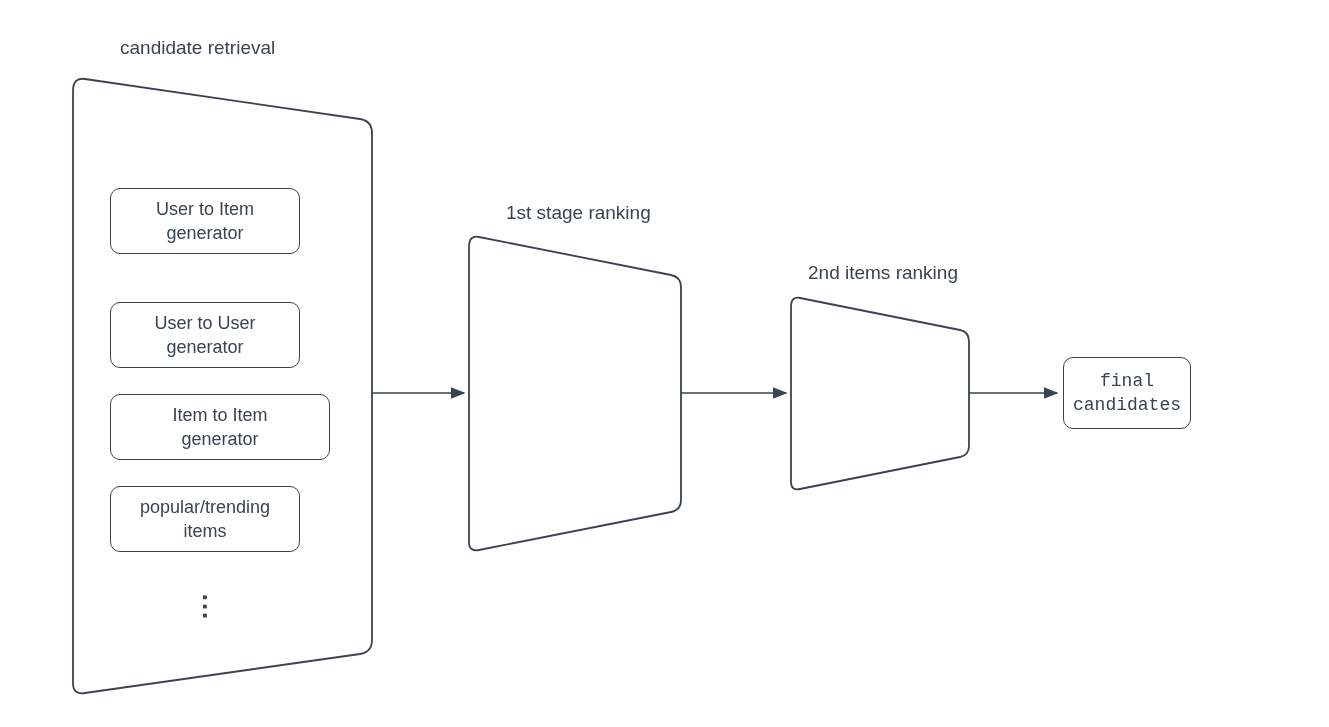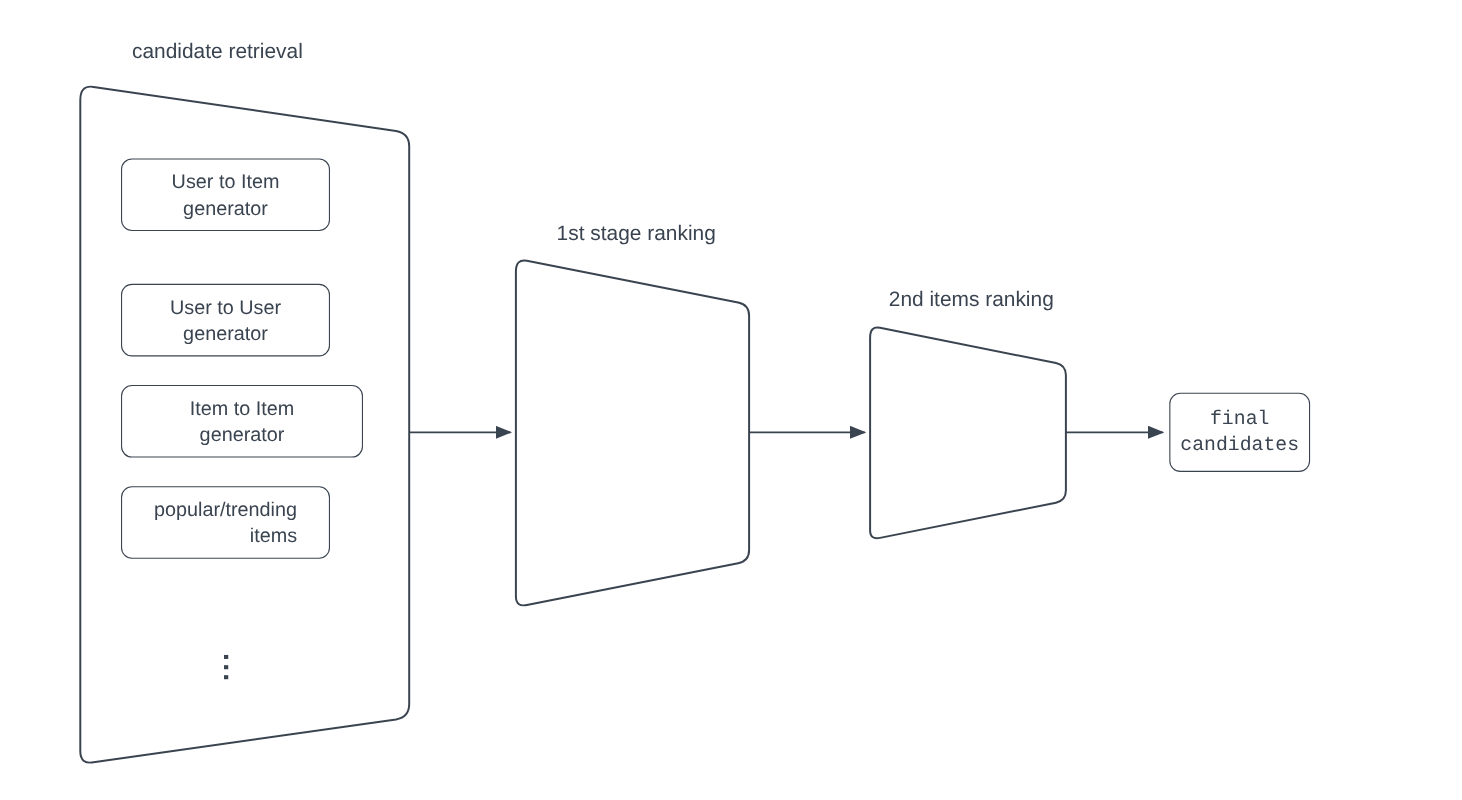--- a/index.html
+++ b/index.html
@@ -23,20 +23,21 @@
       border: 1.5px solid #3a4450;
       border-radius: 10px;
       display: flex;
       align-items: center;
       justify-content: center;
       text-align: center;
       font-size: 18px;
       color: #3a4450;
       line-height: 1.35;
       padding: 6px 20px;
+      margin-top: 44px;
     }
     .final-box {
       position: absolute;
       border: 1.5px solid #3a4450;
       border-radius: 10px;
       display: flex;
       align-items: center;
       justify-content: center;
       text-align: center;
       font-size: 18px;
@@ -113,17 +114,17 @@
 <div class="label" style="left:506px; top:202px;">1st stage ranking</div>
 
 <div class="label" style="left:808px; top:262px;">2nd items ranking</div>
 
 <div class="box" style="left:110px; top:144px; width:190px; height:66px;">User to Item<br>generator</div>
 
 <div class="box" style="left:110px; top:258px; width:190px; height:66px;">User to User<br>generator</div>
 
 <div class="box" style="left:110px; top:350px; width:220px; height:66px;">Item to Item<br>generator</div>
 
-<div class="box" style="left:110px; top:442px; width:190px; height:66px;text-align:right;">popular/trending<br>items</div>
+<div class="box" style="left:110px; top:442px; width:190px; height:66px;">popular/trending<br>items</div>
 
 <div class="ellipsis" style="left:198px; top:592px;">...</div>
 
 <div class="final-box" style="left:1063px; top:357px; width:128px; height:72px;">final<br>candidates</div>
 
 </body></html>

